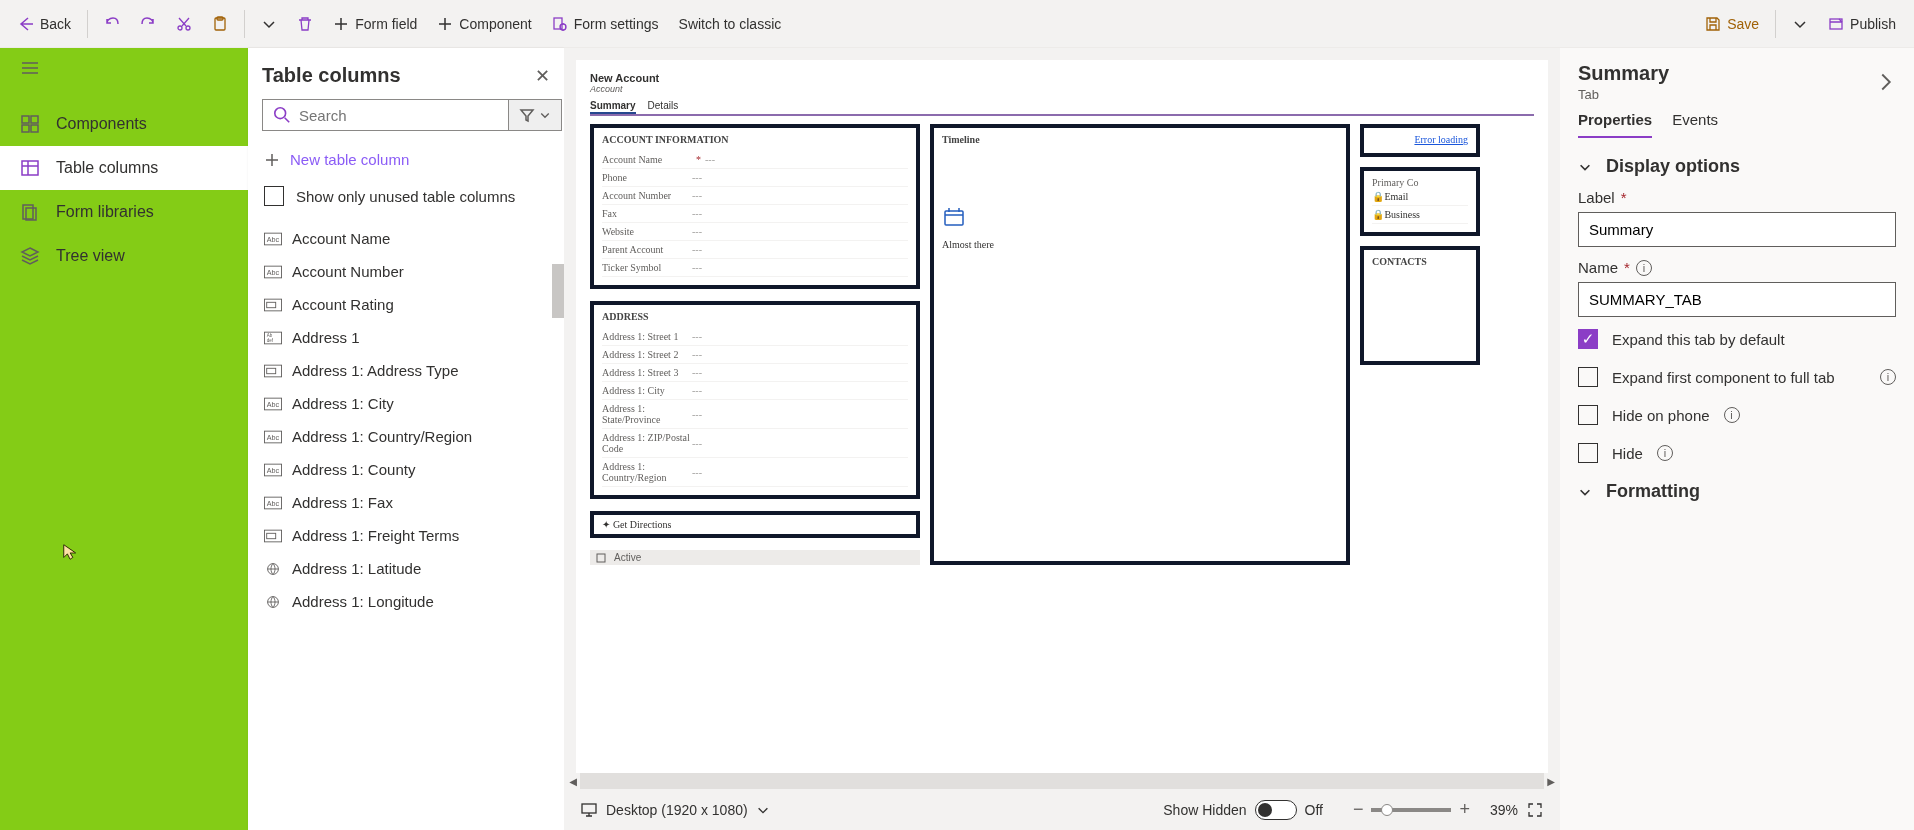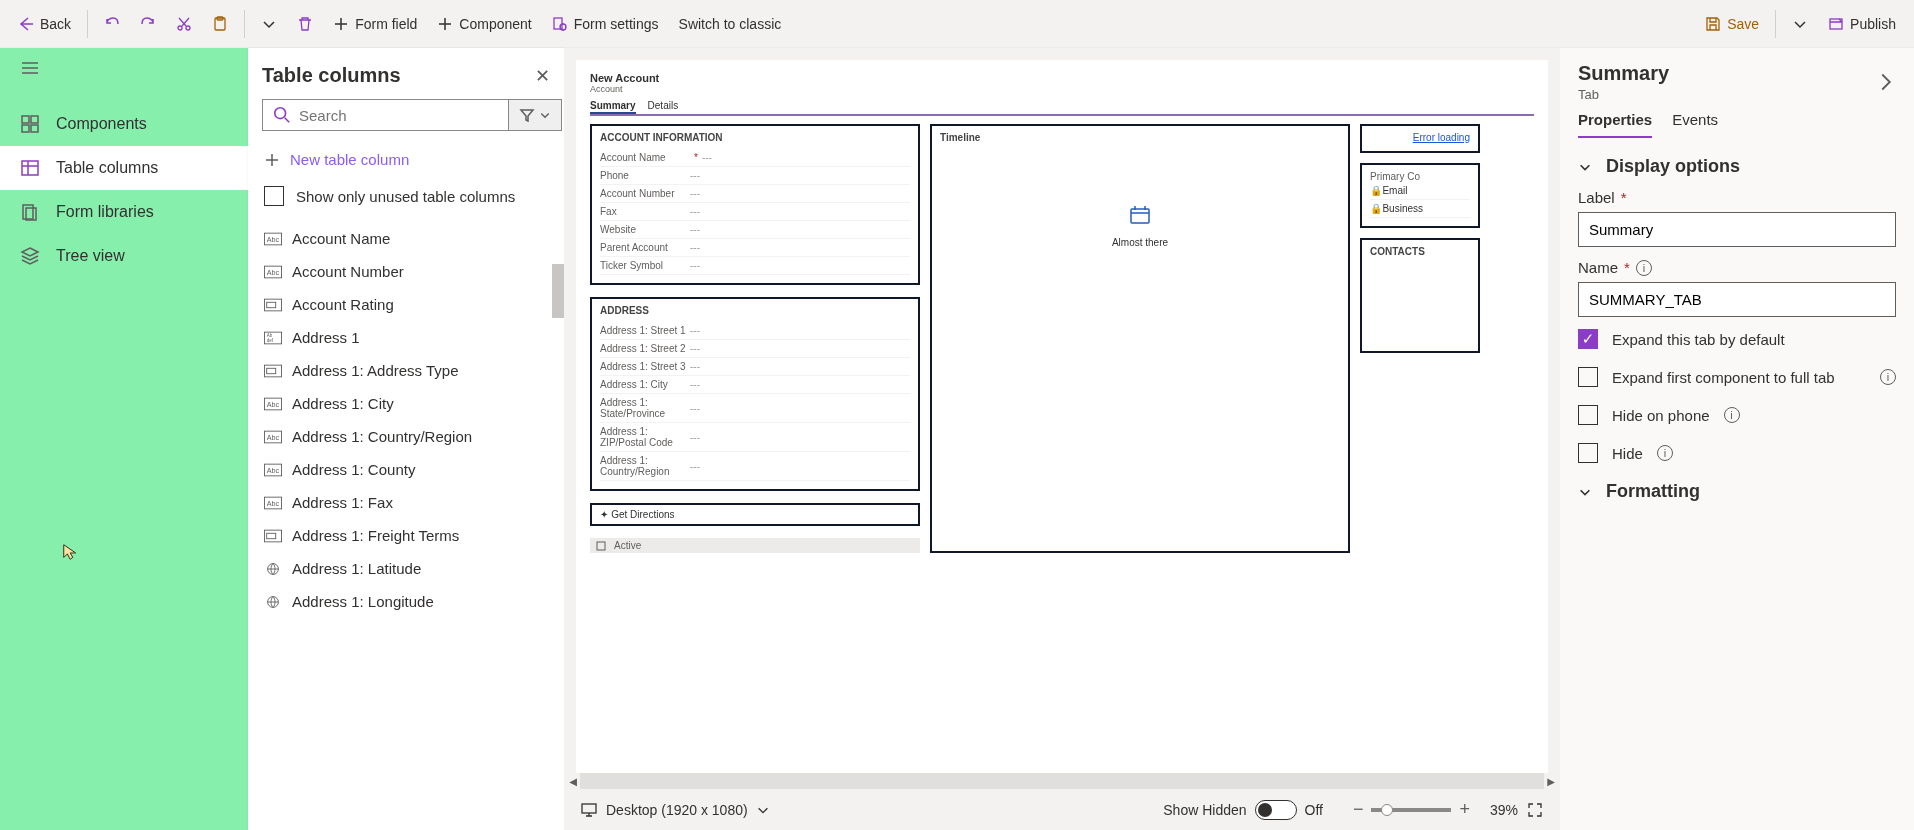--- a/index.html
+++ b/index.html
@@ -12,21 +12,21 @@
 .tb-btn svg { width: 16px; height: 16px; }
 .tb-sep { width: 1px; height: 28px; background: #d2d0ce; margin: 0 6px; }
 .tb-btn.back svg, .tb-btn.purple svg { color: #8b3dc6; }
 .tb-spacer { flex: 1; }
 .tb-btn.disabled { color: #a16207; }
 
 
 .layout { display: flex; height: calc(830px - 48px); }
 
 
-.nav-rail { width: 248px; background: #86efac; display: flex; flex-direction: column; }
+.nav-rail { width: 248px; background: #84cc16; display: flex; flex-direction: column; }
 .nav-item { display: flex; align-items: center; gap: 16px; padding: 12px 20px; font-size: 16px; cursor: pointer; }
 .nav-item.hamburger { padding: 10px 20px; }
 .nav-item.active { background: #fff; }
 .nav-item svg { width: 20px; height: 20px; color: #605e5c; }
 
 
 .panel { width: 316px; background: #fff; padding: 16px 14px; display: flex; flex-direction: column; position: relative; box-shadow: 0 0 2px rgba(0,0,0,0.07); }
 .panel-header { display: flex; align-items: center; justify-content: space-between; margin-bottom: 12px; }
 .panel-title { font-size: 20px; font-weight: 600; }
 .panel-close { background: none; border: none; font-size: 18px; cursor: pointer; color: #605e5c; }
@@ -43,36 +43,36 @@
 .col-item { display: flex; align-items: center; gap: 10px; padding: 8px 2px; font-size: 15px; cursor: pointer; }
 .col-item svg, .col-icon { width: 18px; height: 14px; color: #605e5c; }
 .scroll-hint { position: absolute; right: 0; top: 216px; width: 12px; height: 54px; background: #c8c6c4; }
 
 
 .canvas-area { flex: 1; position: relative; background: #f3f2f1; display:flex; flex-direction: column; }
 .canvas-wrap { flex: 1; overflow: hidden; padding: 12px 12px 0; position:relative; }
 .form-surface { background:#fff; width:100%; height: 100%; font-size:10px; padding: 12px 14px 0; overflow: hidden; position: relative; }
 .fs-header { margin-bottom: 6px; }
 .fs-title { font-weight:600; font-size:11px; }
-.fs-sub { color:#605e5c; font-size:9px; }
+.fs-sub { color:#605e5c; font-size:9px;font-style:italic; }
 .fs-tabs { display:flex; gap:12px; border-bottom: 2px solid #8b6bad; margin-bottom:8px; height:16px; }
 .fs-tab { font-size:10px; cursor:pointer; padding-bottom:2px; }
 .fs-tab.active { border-bottom: 2px solid #26488f; font-weight:600; }
 .fs-body { display:flex; gap:10px; }
-.fs-card { border:2px solid #0f172a; padding:6px 8px 8px; flex-shrink:0; }
+.fs-card { border:4px solid #0f172a; padding:6px 8px 8px; flex-shrink:0;font-family:Liberation Serif, serif; }
 .fs-card.left { width:330px; }
 .fs-card.center { width:420px; }
 .fs-card.right { width:120px; }
 .fs-card-title { font-size:10px; font-weight:600; color:#444; margin-bottom:6px; }
 .fld { display:flex; align-items:center; border-bottom:1px solid #f3f2f1; padding:3px 0; font-size:10px; }
 .fld-label { width:90px; color:#605e5c; }
 .fld-val { color:#a19f9d; }
 .fld-star { color:#a4262c; padding:0 4px; }
 .link-err { color:#1a56db; text-decoration: underline; font-size:10px; }
-.almost { text-align:center; font-size:10px; margin-top:60px; }
+.almost { text-align:left; font-size:10px; margin-top:60px; }
 .almost svg { width:24px; height:24px; color:#235ebe; }
 .footer-bar { display:flex; align-items:center; gap:8px; padding: 10px 16px; background:#f3f2f1; }
 .zoom-slider { width:80px; height:4px; background:#8a8886; position:relative; }
 .zoom-slider .thumb { width:12px; height:12px; background:#fff; border:1px solid #8a8886; border-radius:50%; position:absolute; top:-4px; left:10px; }
 .canvas-scroll-x { height:16px; display:flex; align-items:center; padding:0 2px; }
 .canvas-scroll-x .track { flex:1; background:#e1dfdd; height:16px; }
 .canvas-scroll-x .arrow { width:14px; text-align:center; color:#605e5c; font-size:10px; }
 .canvas-scroll-y { position:absolute; right:2px; top:24px; width:8px; height:430px; }
 
 

